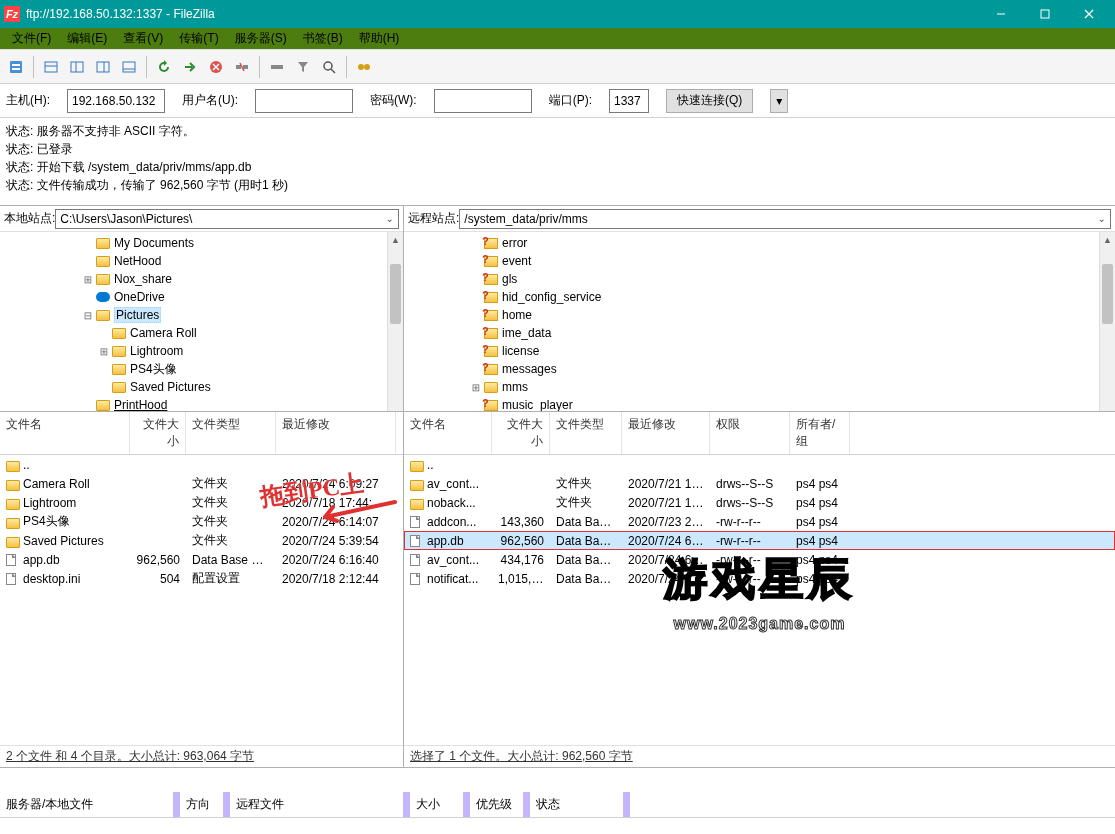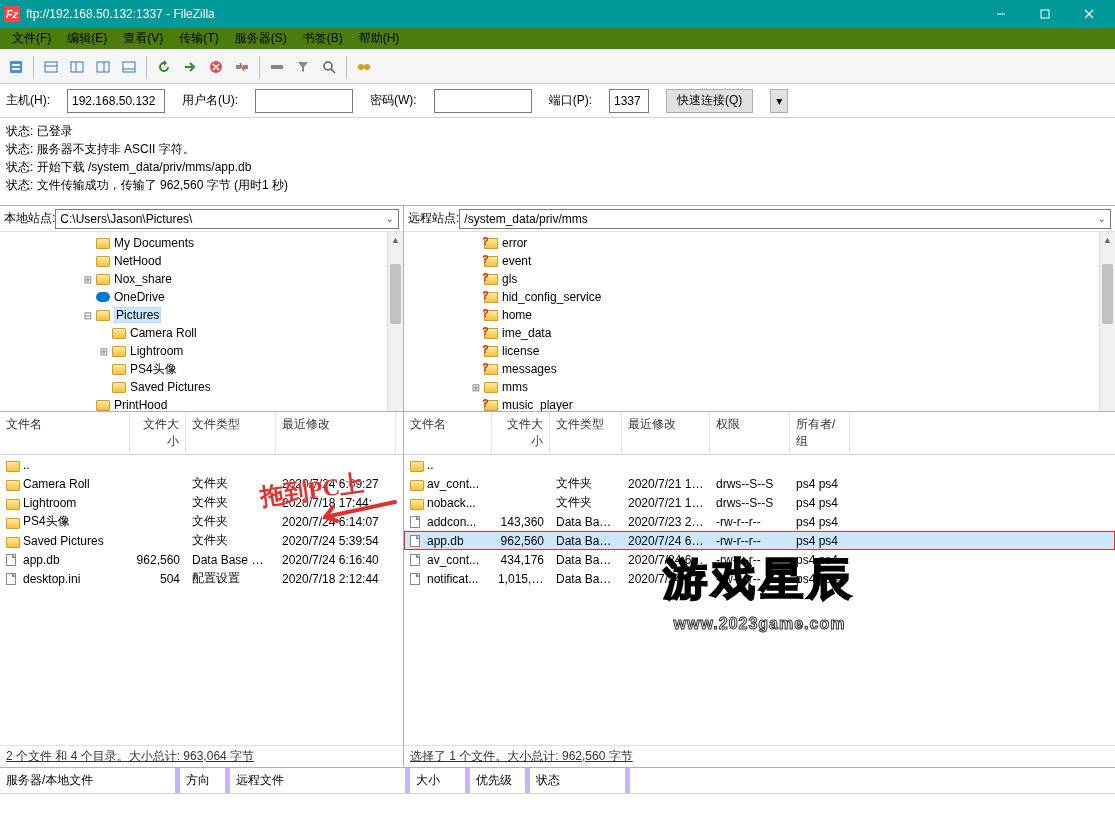--- a/index.html
+++ b/index.html
@@ -59,21 +59,21 @@
 .file-icon { background: #fff; border: 1px solid #888; width: 10px; height: 12px; position: relative; display: inline-block; }
 .file-icon::before { content:""; position: absolute; right: -1px; top: -1px; border: 2px solid transparent; border-left-color: #888; border-bottom-color: #888; }
 
 .left .col.c1 { width: 130px; } .left .col.c2 { width: 56px; text-align: right;} .left .col.c3 { width: 90px; } .left .col.c4 { width: 120px; }
 .right .col.r1 { width: 88px; } .right .col.r2 { width: 58px; text-align: right;} .right .col.r3 { width: 72px; } .right .col.r4 { width: 88px; } .right .col.r5 { width: 80px; } .right .col.r6 { width: 60px; }
 
 .statusrow { height: 22px; border-top: 1px solid #e0e0e0; display: flex; align-items: center; padding: 0 6px; font-size: 12px; color: #333; position: relative; text-decoration: underline; }
 
 .queue { height: 66px; display: flex; flex-direction: column; }
 .queue .qhdr { display: flex; border-bottom: 1px solid #d0d0d0; }
-.queue .qhdr .qcol { padding: 4px 6px; border-right: 5px solid #c4b5fd; }
+.queue .qhdr .qcol { padding: 4px 6px; border-right: 7px solid #c4b5fd; margin-top: 24px; }
 
 .scrollbar-v { position: absolute; right: 0; top: 0; bottom: 0; width: 16px; background: #f0f0f0; border-left: 1px solid #ddd; }
 .scrollbar-v .thumb { background: #c2c2c2; margin: 16px 2px 0; height: 60px; border-radius: 2px; }
 .scrollbar-v .arr { height: 16px; display: flex; align-items: center; justify-content: center; color: #666; font-size: 9px; }
 
 .annot { position: absolute; color: #e03030; font-weight: bold; font-size: 24px; transform: rotate(-8deg); pointer-events: none; text-shadow: 0 0 2px #fff; z-index: 50; font-family: "KaiTi", cursive; }
 .annot-arrow { position: absolute; pointer-events: none; z-index: 49; }
 
 .watermark { position: absolute; left: 50%; top: 50%; transform: translate(-50%,-50%); font-size: 44px; font-weight: 900; color: #fff; -webkit-text-stroke: 2px #000; pointer-events: none; z-index: 60; font-family: "SimHei", sans-serif; letter-spacing: 4px; }
 .watermark2 { position: absolute; left: 50%; top: 50%; transform: translate(-50%, 36px); font-size: 16px; font-weight: bold; color: #fff; -webkit-text-stroke: 1px #333; pointer-events: none; z-index: 60; letter-spacing: 1px; }
@@ -203,22 +203,22 @@
   <input class="user" value="" style="">
   <label>密码(W):</label>
   <input class="pass" type="password" value="" style="">
   <label>端口(P):</label>
   <input class="port" value="1337" style="">
   <button>快速连接(Q)</button>
   <button class="drop">▾</button>
 </div>
 
 <div class="log" id="log">
+    <div class="line">状态:    服务器不支持非 ASCII 字符。</div>
     <div class="line">状态:    已登录</div>
-    <div class="line">状态:    服务器不支持非 ASCII 字符。</div>
     <div class="line">状态:    开始下载 /system_data/priv/mms/app.db</div>
     <div class="line">状态:    文件传输成功，传输了 962,560 字节 (用时1 秒)</div>
   </div>
 
 <div class="mainsplit">
 
   <div class="pane left">
     <div class="pathrow">
       <label>本地站点:</label>
       <div class="combo">
@@ -283,21 +283,21 @@
           </span>
           <span class="label">PS4头像</span>
         </div>
         <div class="tree-item" style="padding-left: 96px;">
           <span class="exp"></span>
           <span class="ficon">
             <div class="folder-icon"></div>
           </span>
           <span class="label">Saved Pictures</span>
         </div>
-        <div class="tree-item" style="padding-left: 80px;">
+        <div class="tree-item" style="padding-left: 80px; text-decoration: underline;">
           <span class="exp"></span>
           <span class="ficon">
             <div class="folder-icon"></div>
           </span>
           <span class="label">PrintHood</span>
         </div>
         <div class="scrollbar-v">
           <div class="arr">▲</div>
           <div class="thumb"></div>
         </div>

